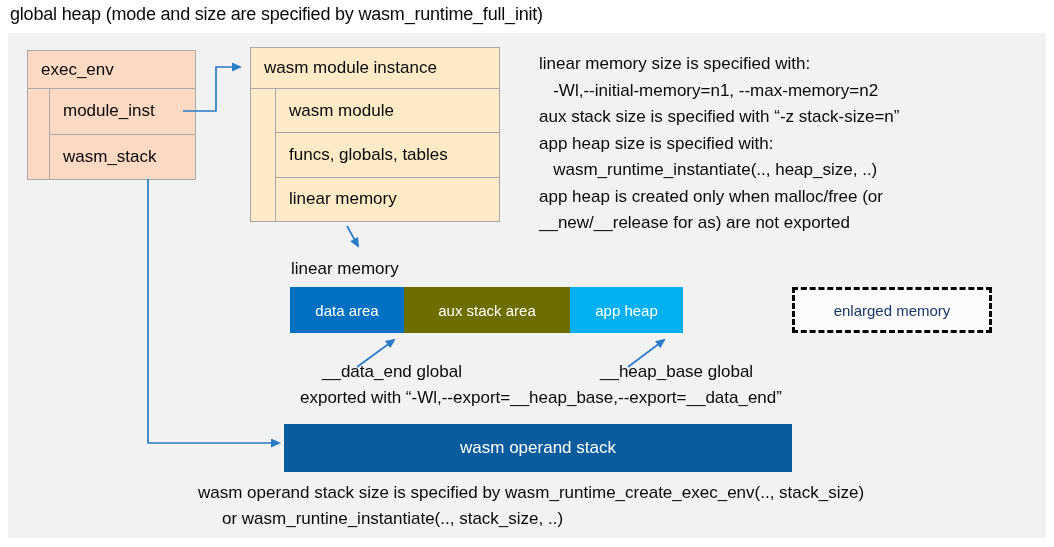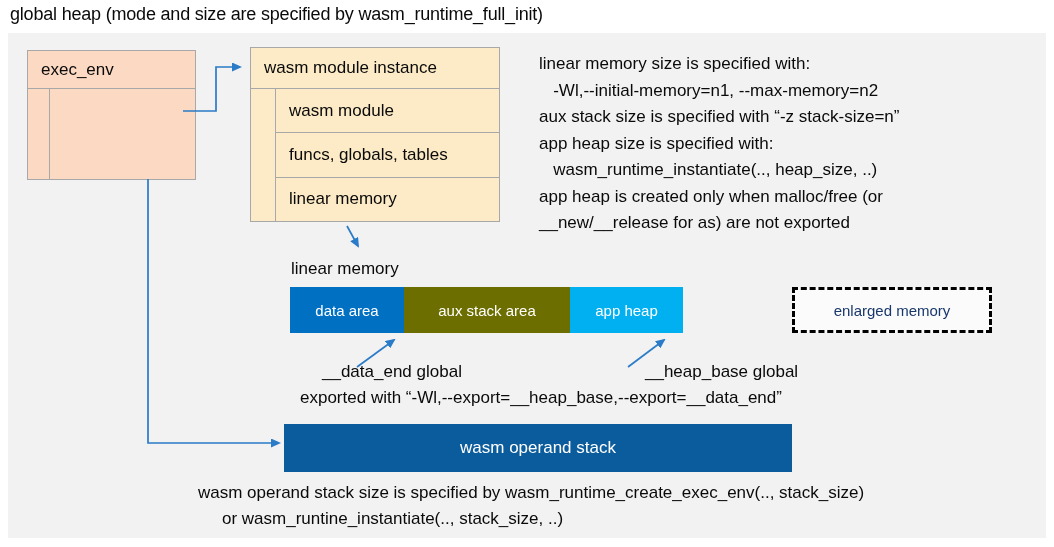--- a/index.html
+++ b/index.html
@@ -30,21 +30,21 @@
   .seg { position:absolute; top:287px; height:46px; display:flex; align-items:center; justify-content:center;
          color:#ffffff; font-size:15px; box-sizing:border-box; }
   .seg-data     { left:290px; width:114px; background:#0070C2; }
   .seg-aux      { left:404px; width:166px; background:#6C6E00; }
   .seg-app      { left:570px; width:113px; background:#00B0F0; }
   .seg-libc     { left:683px; width:107px; background:#8B2E0B; }
   .seg-enlarged { left:792px; width:200px; background:#FBFBFB; border:3px dashed #000000; color:#18386B; }
 
   .annot { position:absolute; font-size:17px; }
   .annot-data-end { left:322px; top:362px; }
-  .annot-heap-base { left:600px; top:362px;margin-left:45px; }
+  .annot-heap-base { left:600px; top:362px; }
   .annot-exported { left:300px; top:388px; }
 
   .operand { position:absolute; left:284px; top:424px; width:508px; height:48px; background:#0B5C9D;
              color:#ffffff; display:flex; align-items:center; justify-content:center; font-size:17px; }
   .caption { position:absolute; font-size:17px; }
   .caption-1 { left:198px; top:483px; }
   .caption-2 { left:222px; top:509px; }
 
   .overlay { position:absolute; left:0; top:0; width:1054px; height:547px; pointer-events:none; }
 </style>
@@ -54,20 +54,24 @@
 <div class="stage">
 
   <div class="title">global heap (mode and size are specified by wasm_runtime_full_init)</div>
 
   <div class="canvas"></div>
 
   <div class="box box-exec">
     <div class="box-header">exec_env</div>
     <div class="box-body">
       <div class="box-strip"></div>
+      <div class="box-rows">
+        <div class="box-row">module_inst</div>
+        <div class="box-row">wasm_stack</div>
+      </div>
     </div>
   </div>
 
   <div class="box box-inst">
     <div class="box-header">wasm module instance</div>
     <div class="box-body">
       <div class="box-strip"></div>
       <div class="box-rows">
         <div class="box-row">wasm module</div>
         <div class="box-row">funcs, globals, tables</div>

